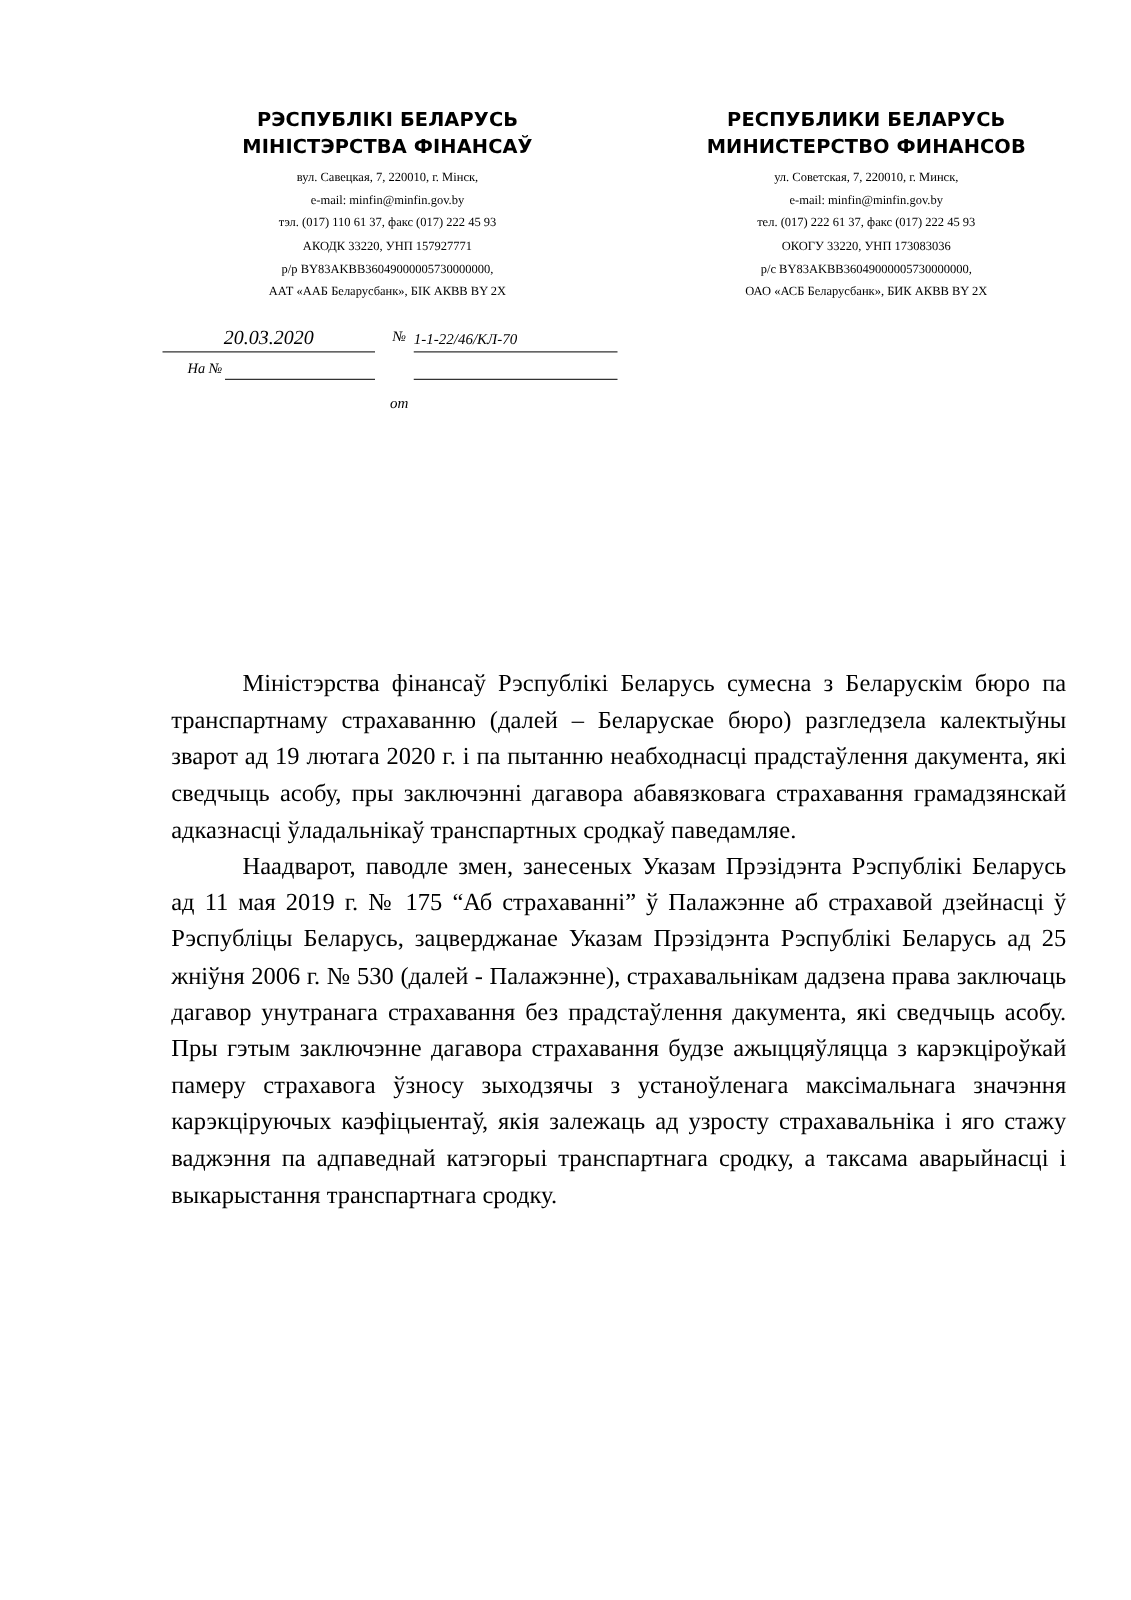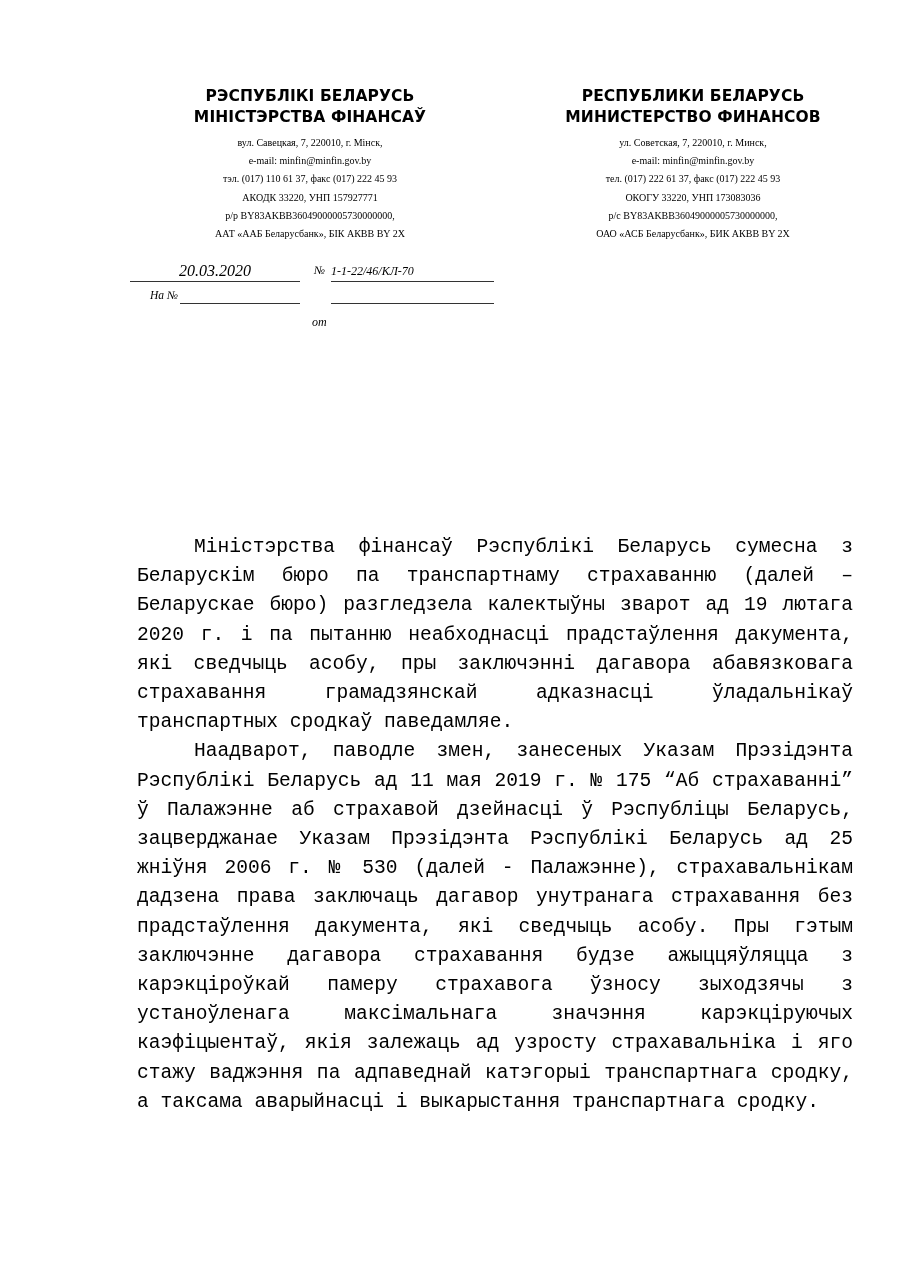--- a/index.html
+++ b/index.html
@@ -98,21 +98,21 @@
       left: 201px;
       top: 43px;
       width: 163px;
       border-bottom: 1px solid #333;
     }
     .body-text {
       position: absolute;
       left: 137px;
       top: 533px;
       width: 716px;
-      font-family: Liberation Mono, monospace;
+      font-family: Liberation Serif, serif;
       font-size: 19.6px;
       line-height: 29.2px;
       text-align: justify;
       text-align-last: left;
     }
     .body-text p {
       margin: 0;
       text-indent: 57px;
     }
     .body-text p.cut {

